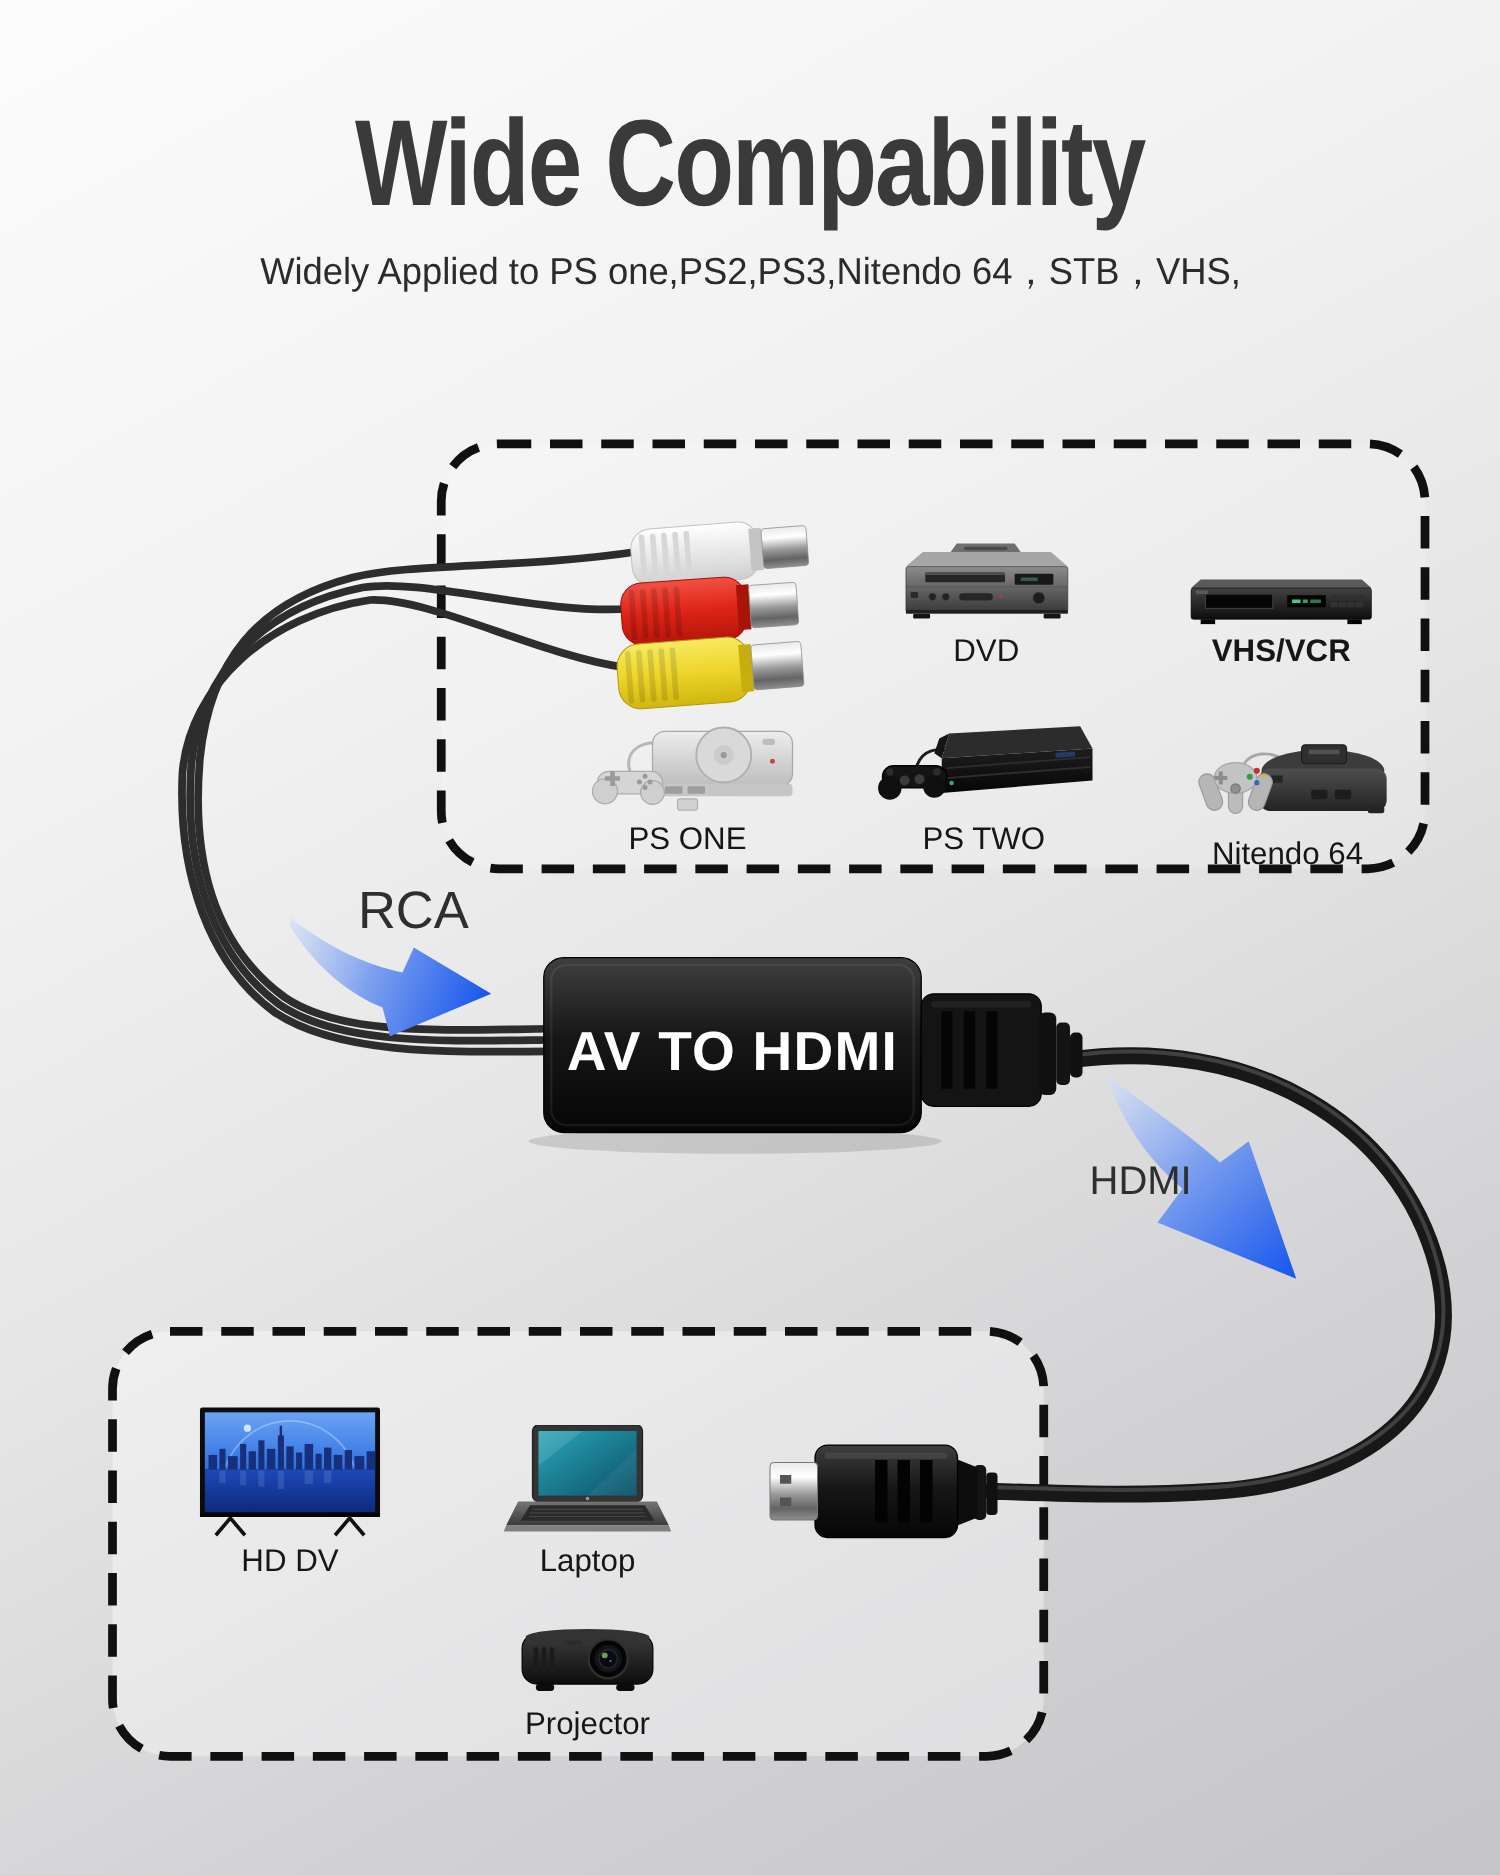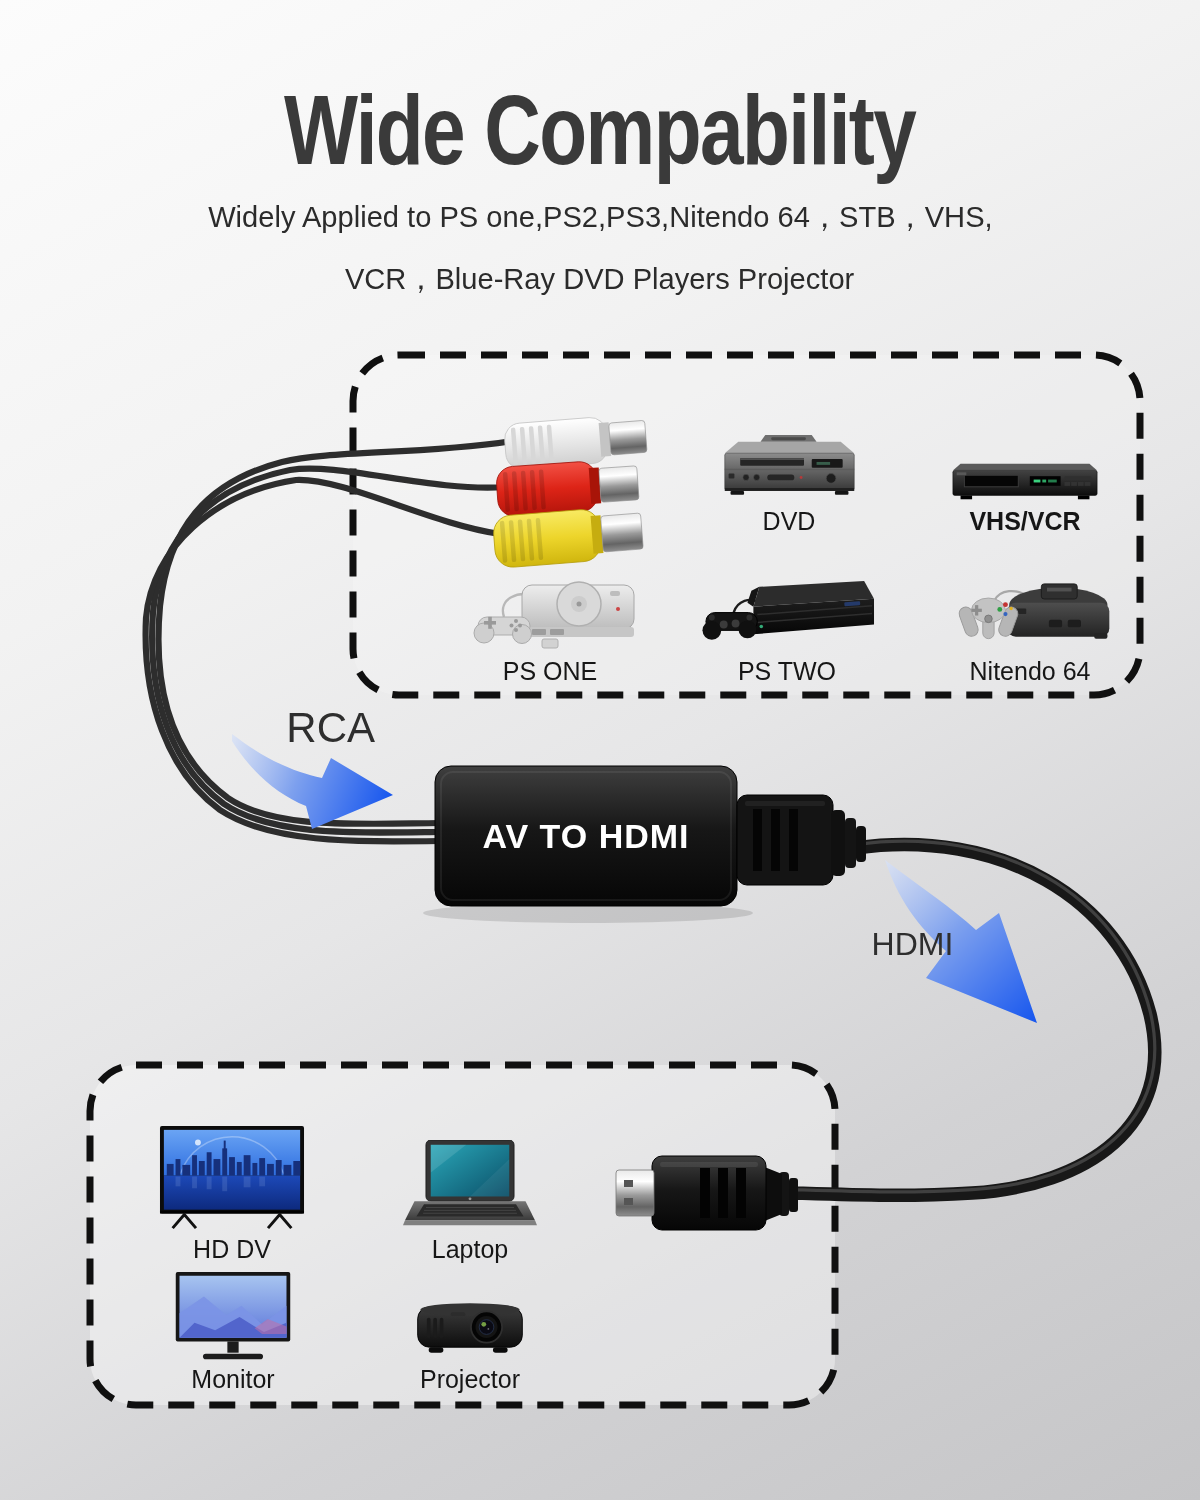--- a/index.html
+++ b/index.html
@@ -18,30 +18,29 @@
   .subtitle span{display:inline-block;font-size:30px;white-space:nowrap;transform:scaleX(.97);transform-origin:center;}
   .sub1{top:197px;}
   .sub2{top:259px;}
   .art{top:0;left:0;z-index:2;pointer-events:none;}
   .card{z-index:3;width:200px;display:flex;flex-direction:column;align-items:center;}
   .icon-wrap{display:flex;align-items:flex-end;justify-content:center;width:100%;}
   .card-label{margin-top:5px;font-size:25px;color:#161616;text-align:left;white-space:nowrap;}
   .overlay-label{z-index:4;text-align:center;color:#2e2e2e;white-space:nowrap;}
   .rca-label{left:230px;top:704px;width:145px;font-size:42px;text-align:right;}
   .hdmi-label{left:830px;top:926px;width:165px;font-size:32px;}
-  .conv-label{left:435px;top:817px;width:302px;font-size:34px;font-weight:bold;color:#ffffff;letter-spacing:1px;}
+  .conv-label{left:435px;top:817px;width:302px;font-size:44px;font-weight:bold;color:#ffffff;letter-spacing:1px;}
 </style>
 </head>
 <body>
 
 <div class="canvas">
 
   <div class="abs title-wrap"><span>Wide Compability</span></div>
   <div class="abs subtitle sub1"><span>Widely Applied to PS one,PS2,PS3,Nitendo 64，STB，VHS,</span></div>
-  <div class="abs subtitle sub2"><span>VCR，Blue-Ray DVD Players Projector</span></div>
 
   <svg class="abs art" width="1200" height="1500" viewBox="0 0 1200 1500">
     <defs>
       <linearGradient id="gSilver" x1="0" y1="0" x2="0" y2="1">
         <stop offset="0" stop-color="#e9e9e9"></stop>
           <stop offset="0.25" stop-color="#ffffff"></stop>
         <stop offset="0.55" stop-color="#9a9a9a"></stop>
           <stop offset="0.8" stop-color="#646464"></stop>
         <stop offset="1" stop-color="#8e8e8e"></stop>
       </linearGradient>
@@ -284,21 +283,21 @@
             <circle cx="58" cy="64" r="2"></circle>
             <circle cx="62" cy="68.5" r="2"></circle>
             <circle cx="53.5" cy="68.5" r="2"></circle>
             <circle cx="58" cy="73" r="2"></circle>
           </g>
       </svg>
     </div>
     <div class="card-label">PS ONE</div>
   </div>
 
-  <div class="abs card" style="left:930px;top:556px;">
+  <div class="abs card" style="left:930px;top:568px;">
     <div class="icon-wrap" style="height:96px;">
       <svg width="170" viewBox="0 0 180 92">
         <defs>
             <linearGradient id="n64g" x1="0" y1="0" x2="0" y2="1">
               <stop offset="0" stop-color="#4e4e4e"></stop>
               <stop offset="1" stop-color="#232323"></stop>
             </linearGradient>
           </defs>
         <path d="M52,38 C58,26 76,24 88,34 C94,40 92,46 88,48" fill="none" stroke="#a8a8a8" stroke-width="2.4"></path>
         <ellipse cx="120" cy="42" rx="52" ry="18" fill="#3c3c3c"></ellipse>
@@ -403,40 +402,20 @@
             <rect x="103" y="53" width="6" height="10"></rect>
         </g>
         <rect x="1" y="88" width="148" height="3" fill="#000"></rect>
         <path d="M14,106 L26,92 L38,106" fill="none" stroke="#111" stroke-width="3"></path>
         <path d="M112,106 L124,92 L136,106" fill="none" stroke="#111" stroke-width="3"></path>
       </svg>
     </div>
     <div class="card-label">HD DV</div>
   </div>
 
-  <div class="abs card" style="left:133px;top:1264px;">
-    <div class="icon-wrap" style="height:96px;">
-      <svg width="122" viewBox="0 0 130 94">
-        <defs>
-            <linearGradient id="mon" x1="0" y1="0" x2="0" y2="1">
-              <stop offset="0" stop-color="#a7c4f0"></stop>
-              <stop offset="1" stop-color="#5e78da"></stop>
-            </linearGradient>
-          </defs>
-        <rect x="4" y="0" width="122" height="74" rx="2" fill="#161616"></rect>
-        <rect x="8" y="4" width="114" height="66" fill="url(#mon)"></rect>
-        <polygon points="8,70 8,44 34,26 58,46 74,36 96,56 122,36 122,70" fill="#7b93e6" opacity="0.9"></polygon>
-        <polygon points="8,70 24,54 46,62 72,48 98,64 122,54 122,70" fill="#5265cc"></polygon>
-        <polygon points="88,60 102,50 122,58 122,66 96,66" fill="#c06fa8" opacity="0.55"></polygon>
-        <rect x="59" y="74" width="12" height="12" fill="#1c1c1c"></rect>
-        <rect x="33" y="87" width="64" height="6" rx="3" fill="#1c1c1c"></rect>
-      </svg>
-    </div>
-    <div class="card-label">Monitor</div>
-  </div>
 
   <div class="abs card" style="left:370px;top:1264px;">
     <div class="icon-wrap" style="height:96px;">
       <svg width="112" viewBox="0 0 122 72">
         <defs>
             <linearGradient id="proj" x1="0" y1="0" x2="0" y2="1">
               <stop offset="0" stop-color="#3c3c3c"></stop>
               <stop offset="1" stop-color="#0d0d0d"></stop>
             </linearGradient>
           </defs>

